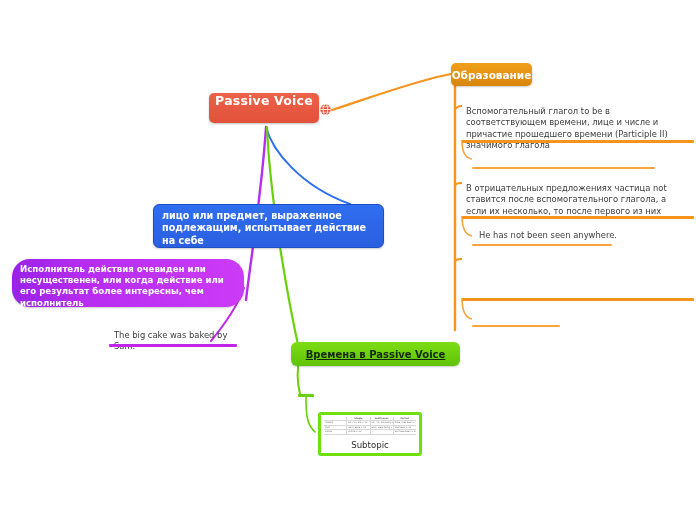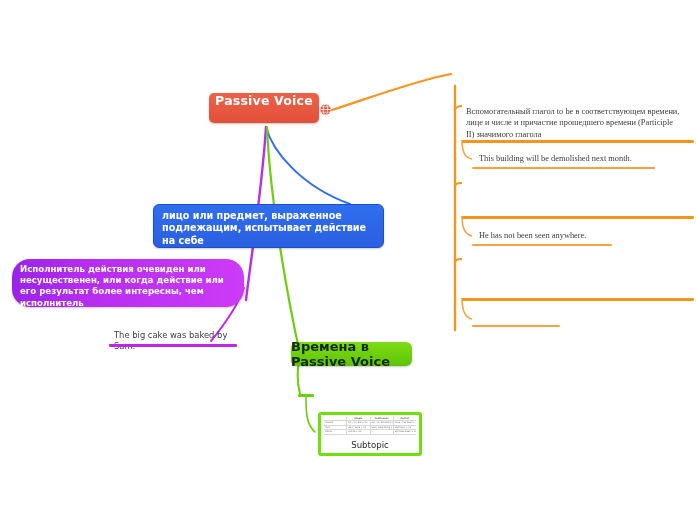--- a/index.html
+++ b/index.html
@@ -34,21 +34,20 @@
     left:451px;top:63px;width:81px;height:23px;
     background:linear-gradient(180deg,#f0a01a 0%,#d7850c 100%);
     border-radius:5px;
     display:flex;align-items:center;justify-content:center;
     color:#ffffff;font-weight:bold;font-size:10.5px;
     box-shadow:0 1px 2px rgba(0,0,0,.22);
   }
   .otext{
     color:#3b3b3b;font-size:8.4px;line-height:11.4px;
     width:224px;
-    font-family:Liberation Serif, serif;
   }
   .u-thick{position:absolute;height:2.6px;background:#f7941e;border-radius:1px;}
   .u-thin{position:absolute;height:2.2px;background:#f9a33f;border-radius:1px;}
 
   
   .bluenode{
     left:153px;top:204px;width:231px;height:44px;
     background:linear-gradient(180deg,#2f6ef0 0%,#2b5fe0 100%);
     border:1px solid #1d4fc4;
     border-radius:6px;
@@ -67,26 +66,27 @@
     box-shadow:0 1px 2px rgba(0,0,0,.2);
   }
   .ptext{
     position:absolute;left:114px;top:330px;width:130px;
     color:#3b3b3b;font-size:8.4px;line-height:11px;
   }
   .u-purple{position:absolute;left:109px;top:344px;width:128px;height:3px;background:#c026e8;border-radius:1px;}
 
   
   .greennode{
-    left:291px;top:342px;width:121px;height:24px;
+    left:291px;top:342px;width:169px;height:24px;
     background:linear-gradient(180deg,#7ddc14 0%,#5fc406 100%);
     border-radius:6px;
     display:flex;align-items:center;justify-content:center;
-    color:#12280a;font-weight:bold;font-size:13px;
+    color:#12280a;font-weight:bold;font-size:10px;
     box-shadow:0 1px 2px rgba(0,0,0,.22);
+    text-decoration:underline;
   }
   .u-green{position:absolute;left:298px;top:394px;width:16px;height:3px;background:#6ad00a;border-radius:1px;}
 
   
   .subnode{
     left:318px;top:412px;width:104px;height:44px;
     background:#ffffff;
     border:3px solid #6fe00c;
     border-radius:3px;
     display:flex;flex-direction:column;align-items:center;
@@ -141,27 +141,30 @@
     <span>Passive Voice</span>
   </div>
   <svg class="globe" viewBox="0 0 16 16">
     <circle cx="8" cy="8" r="6.4" fill="#e2513a"></circle>
     <ellipse cx="8" cy="8" rx="2.7" ry="6.4" fill="none" stroke="#ffffff" stroke-width="1"></ellipse>
     <line x1="1.6" y1="8" x2="14.4" y2="8" stroke="#ffffff" stroke-width="1"></line>
     <line x1="2.6" y1="4.7" x2="13.4" y2="4.7" stroke="#ffffff" stroke-width=".8"></line>
     <line x1="2.6" y1="11.3" x2="13.4" y2="11.3" stroke="#ffffff" stroke-width=".8"></line>
   </svg>
 
+  <div class="node obranch">
+    <span>Образование</span>
+  </div>
 
   <div class="node otext" style="left:466px;top:106px;width:214px;">Вспомогательный глагол to be в соответствующем времени, лице и числе и причастие прошедшего времени (Participle II) значимого глагола</div>
   <div class="u-thick" style="left:462px;top:140px;width:232px;"></div>
 
-  <div class="node otext" style="left:479px;top:153px;width:205px;">This building will be demolished next month.</div>
   <div class="u-thin" style="left:472px;top:167px;width:183px;"></div>
 
+  <div class="node otext" style="left:466px;top:183px;width:214px;">В отрицательных предложениях частица not ставится после вспомогательного глагола, а если их несколько, то после первого из них</div>
   <div class="u-thick" style="left:462px;top:216px;width:232px;"></div>
 
   <div class="node otext" style="left:479px;top:230px;width:205px;">He has not been seen anywhere.</div>
   <div class="u-thin" style="left:472px;top:244px;width:140px;"></div>
 
   <div class="u-thick" style="left:462px;top:298px;width:232px;"></div>
 
   <div class="u-thin" style="left:472px;top:325px;width:88px;"></div>
 
   <div class="node bluenode">

